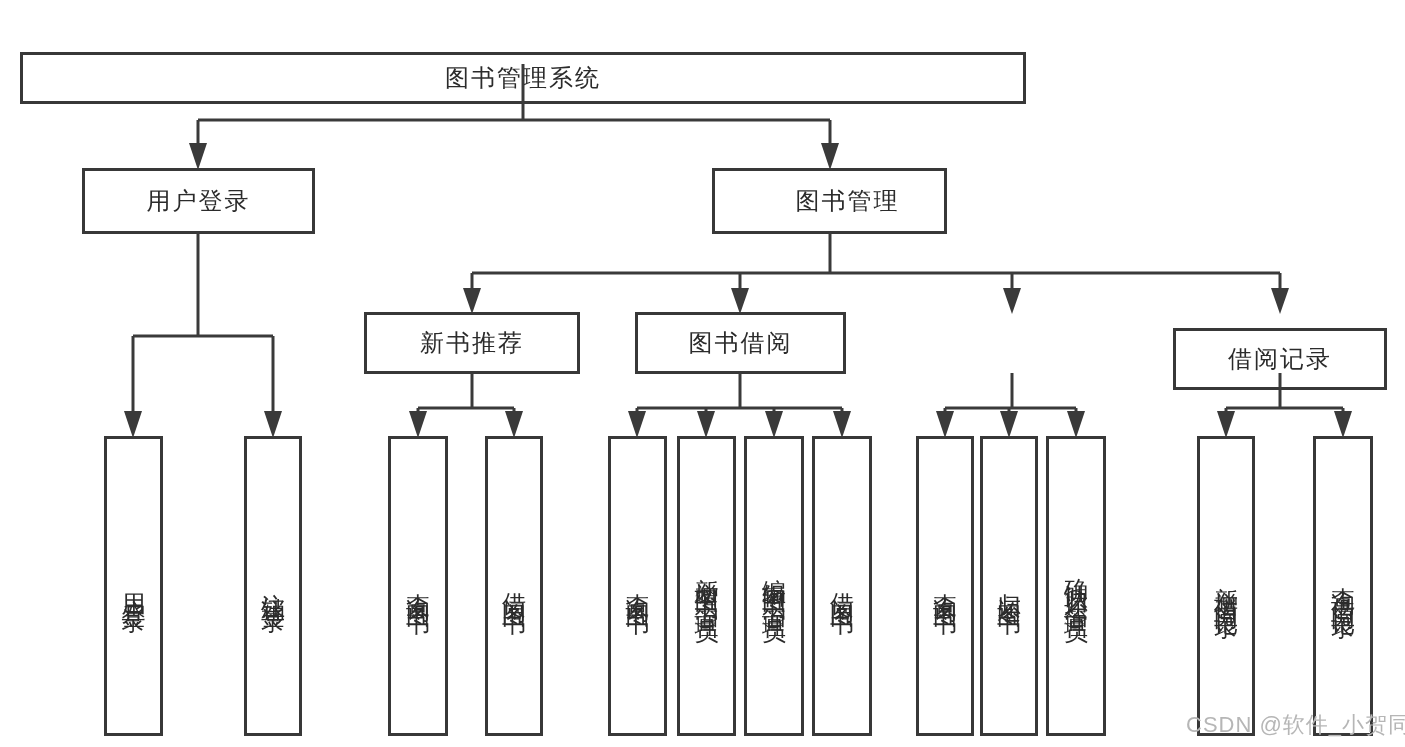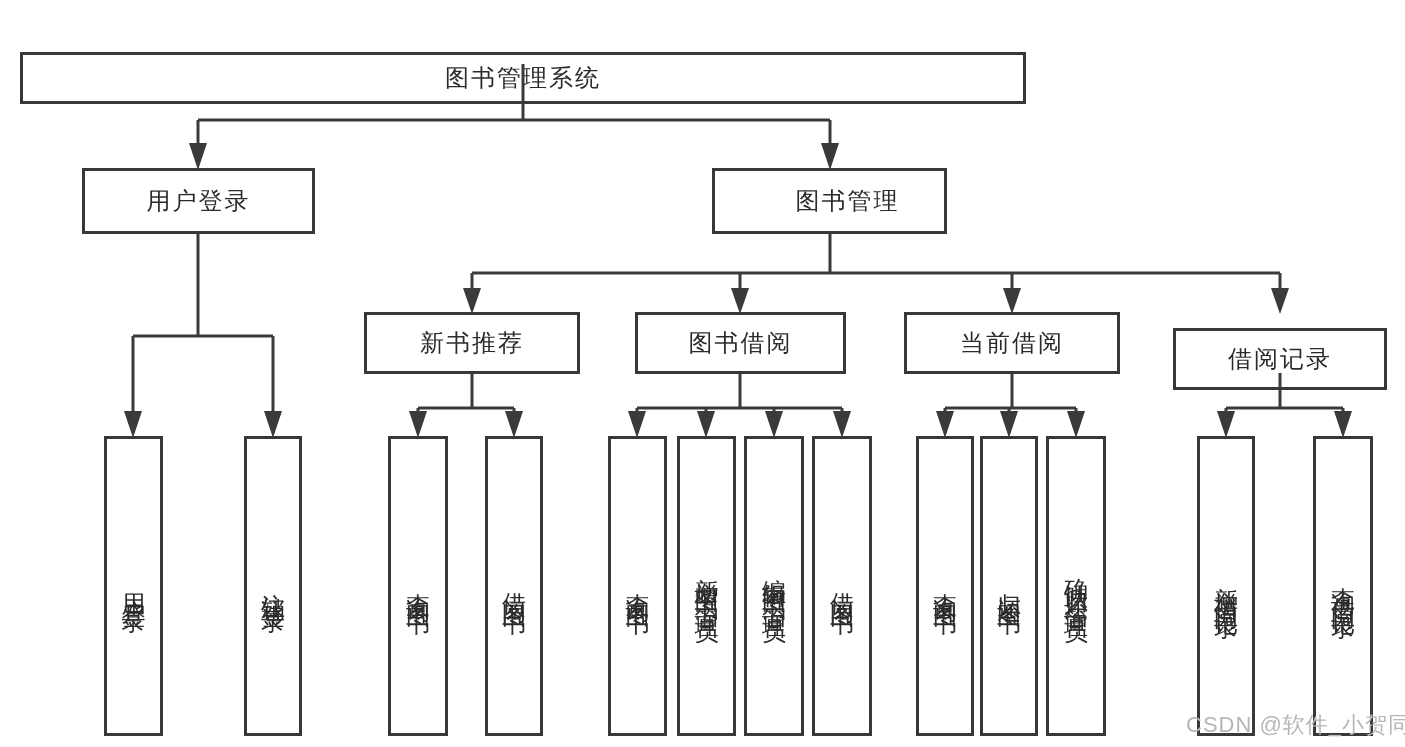--- a/index.html
+++ b/index.html
@@ -141,23 +141,20 @@
   <div class="node h-node" style="left:712px; top:168px; width:235px; height:66px;padding-left:36px;">
     <span>图书管理</span>
   </div>
 
   <div class="node h-node" style="left:635px; top:312px; width:211px; height:62px;">
     <span>图书借阅</span>
   </div>
   <div class="node h-node" style="left:364px; top:312px; width:216px; height:62px;">
     <span>新书推荐</span>
   </div>
-  <div class="node h-node" style="left:904px; top:312px; width:216px; height:62px;">
-    <span>当前借阅</span>
-  </div>
   <div class="node h-node" style="left:1173px; top:328px; width:214px; height:62px;">
     <span>借阅记录</span>
   </div>
 
   <div class="node v-node" style="left:104px; top:436px; width:59px; height:300px;">
     <span>用户登录</span>
   </div>
   <div class="node v-node" style="left:244px; top:436px; width:58px; height:300px;">
     <span>注销登录</span>
   </div>

